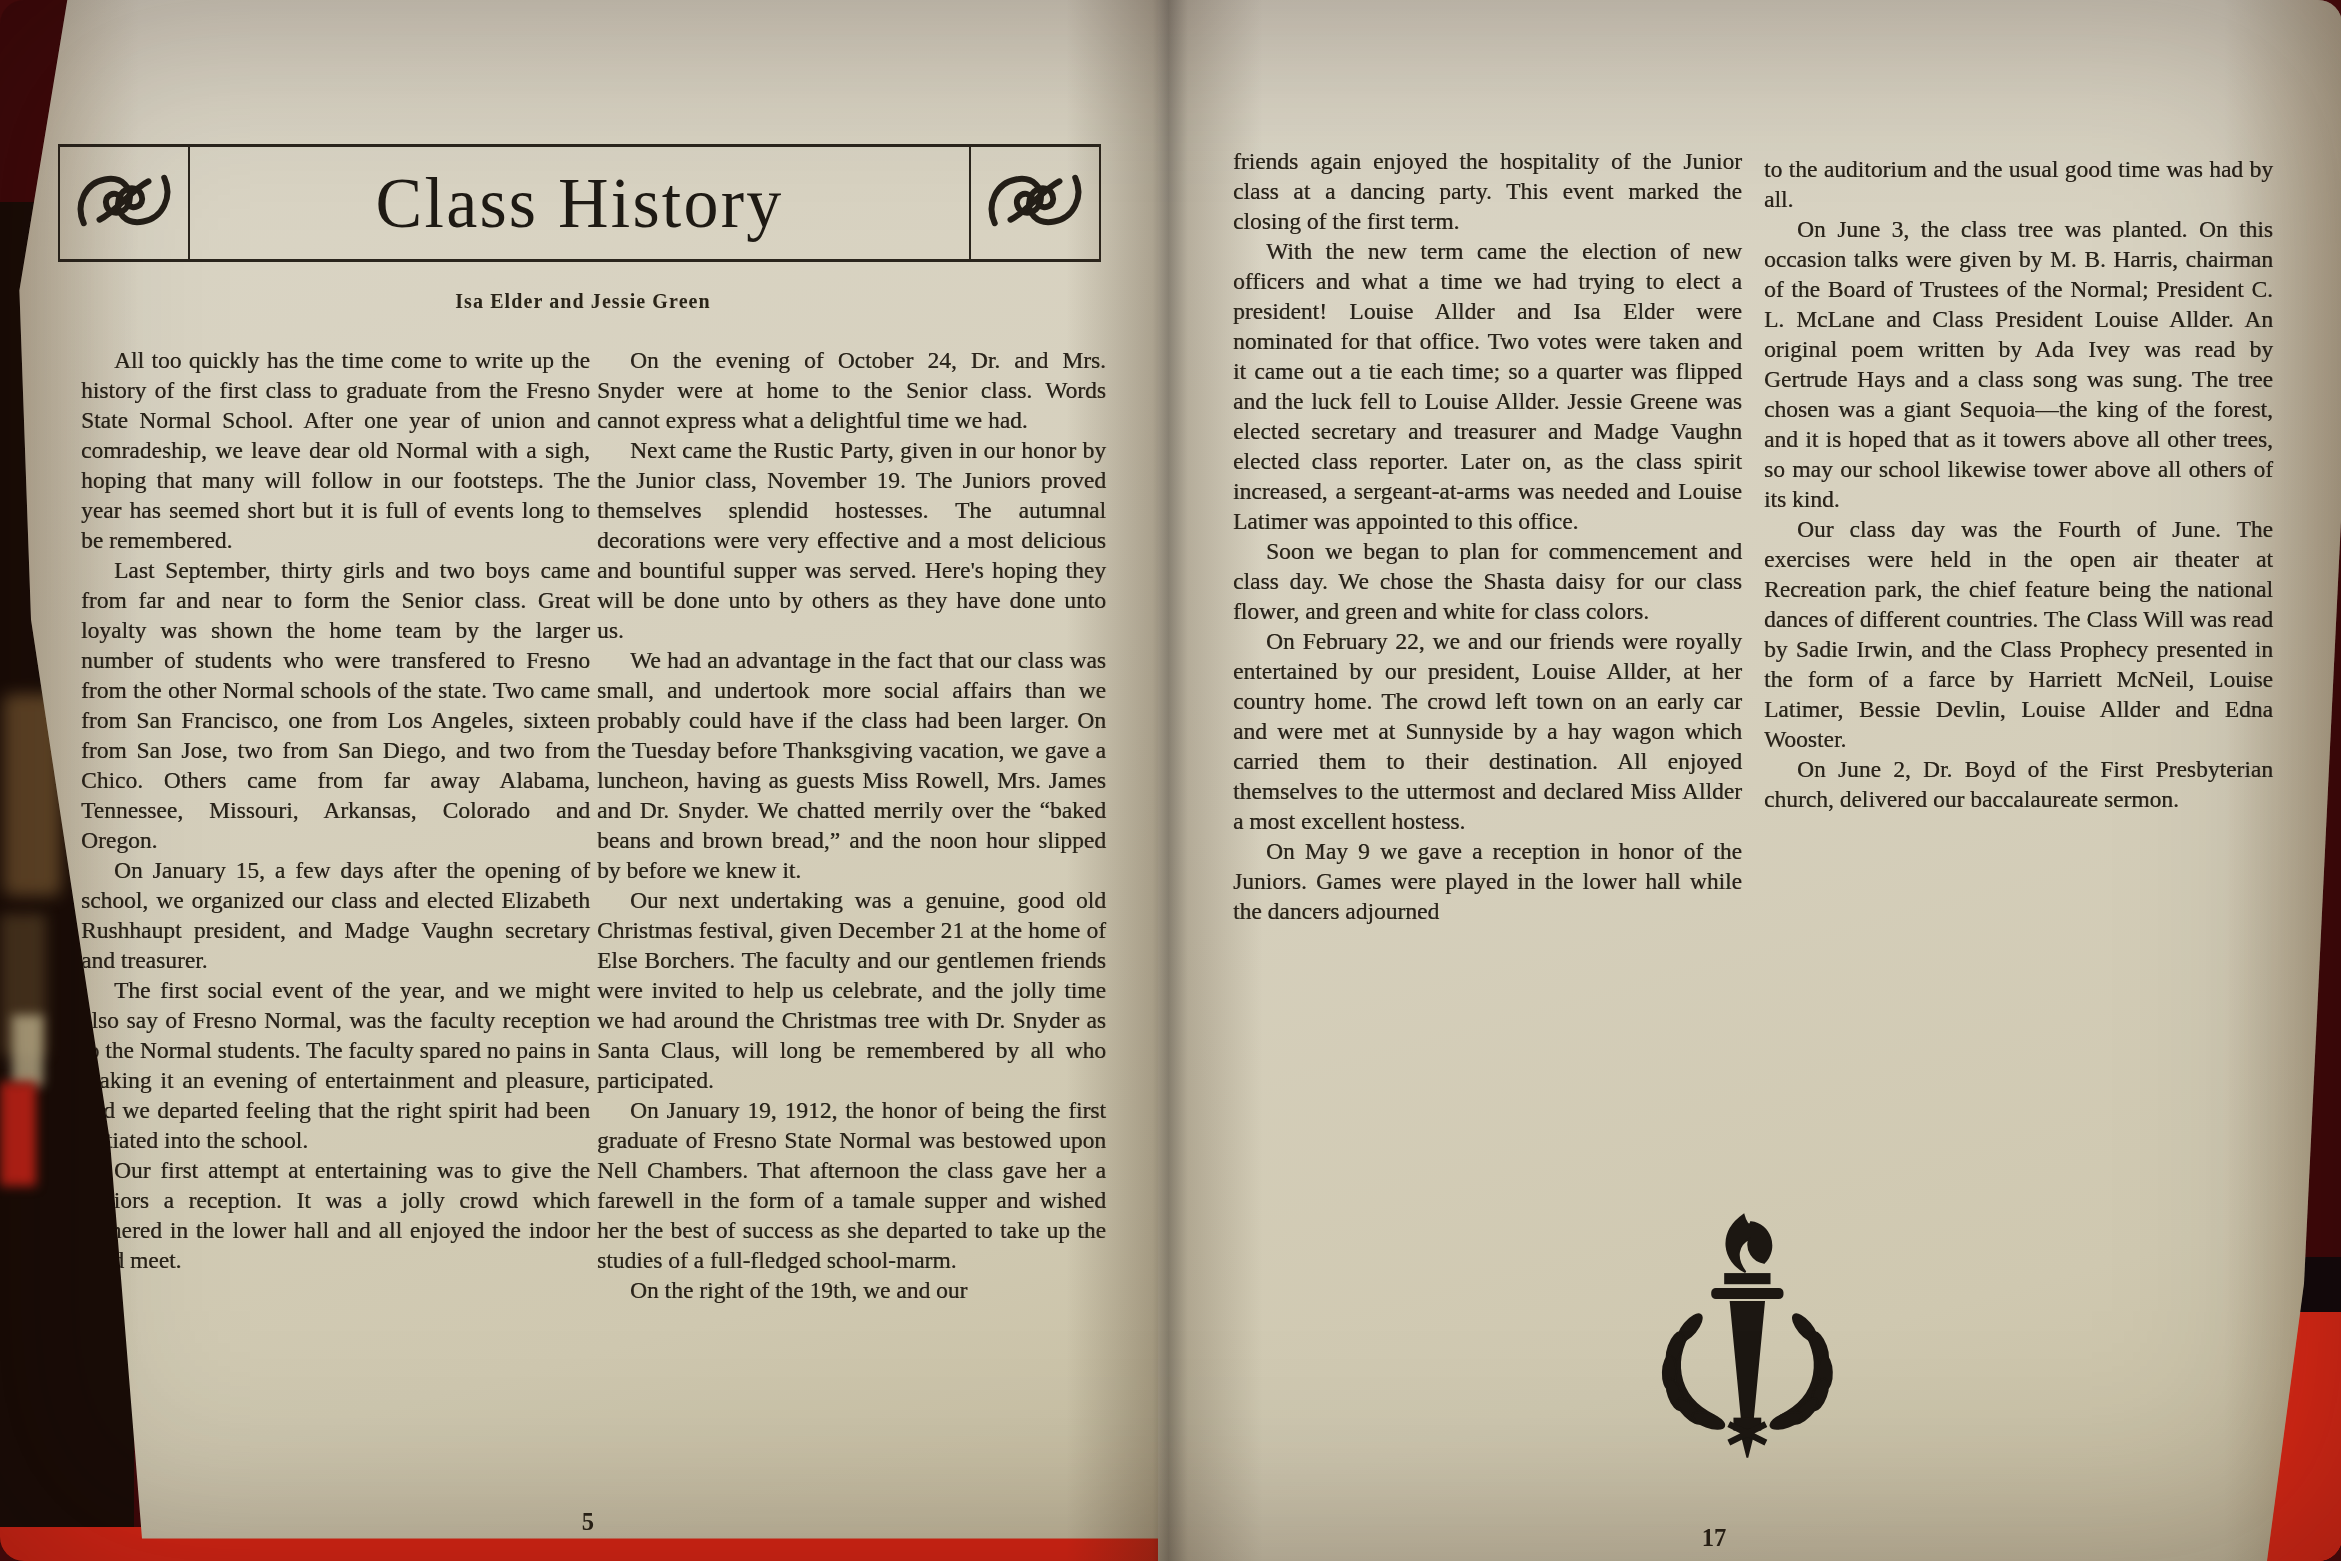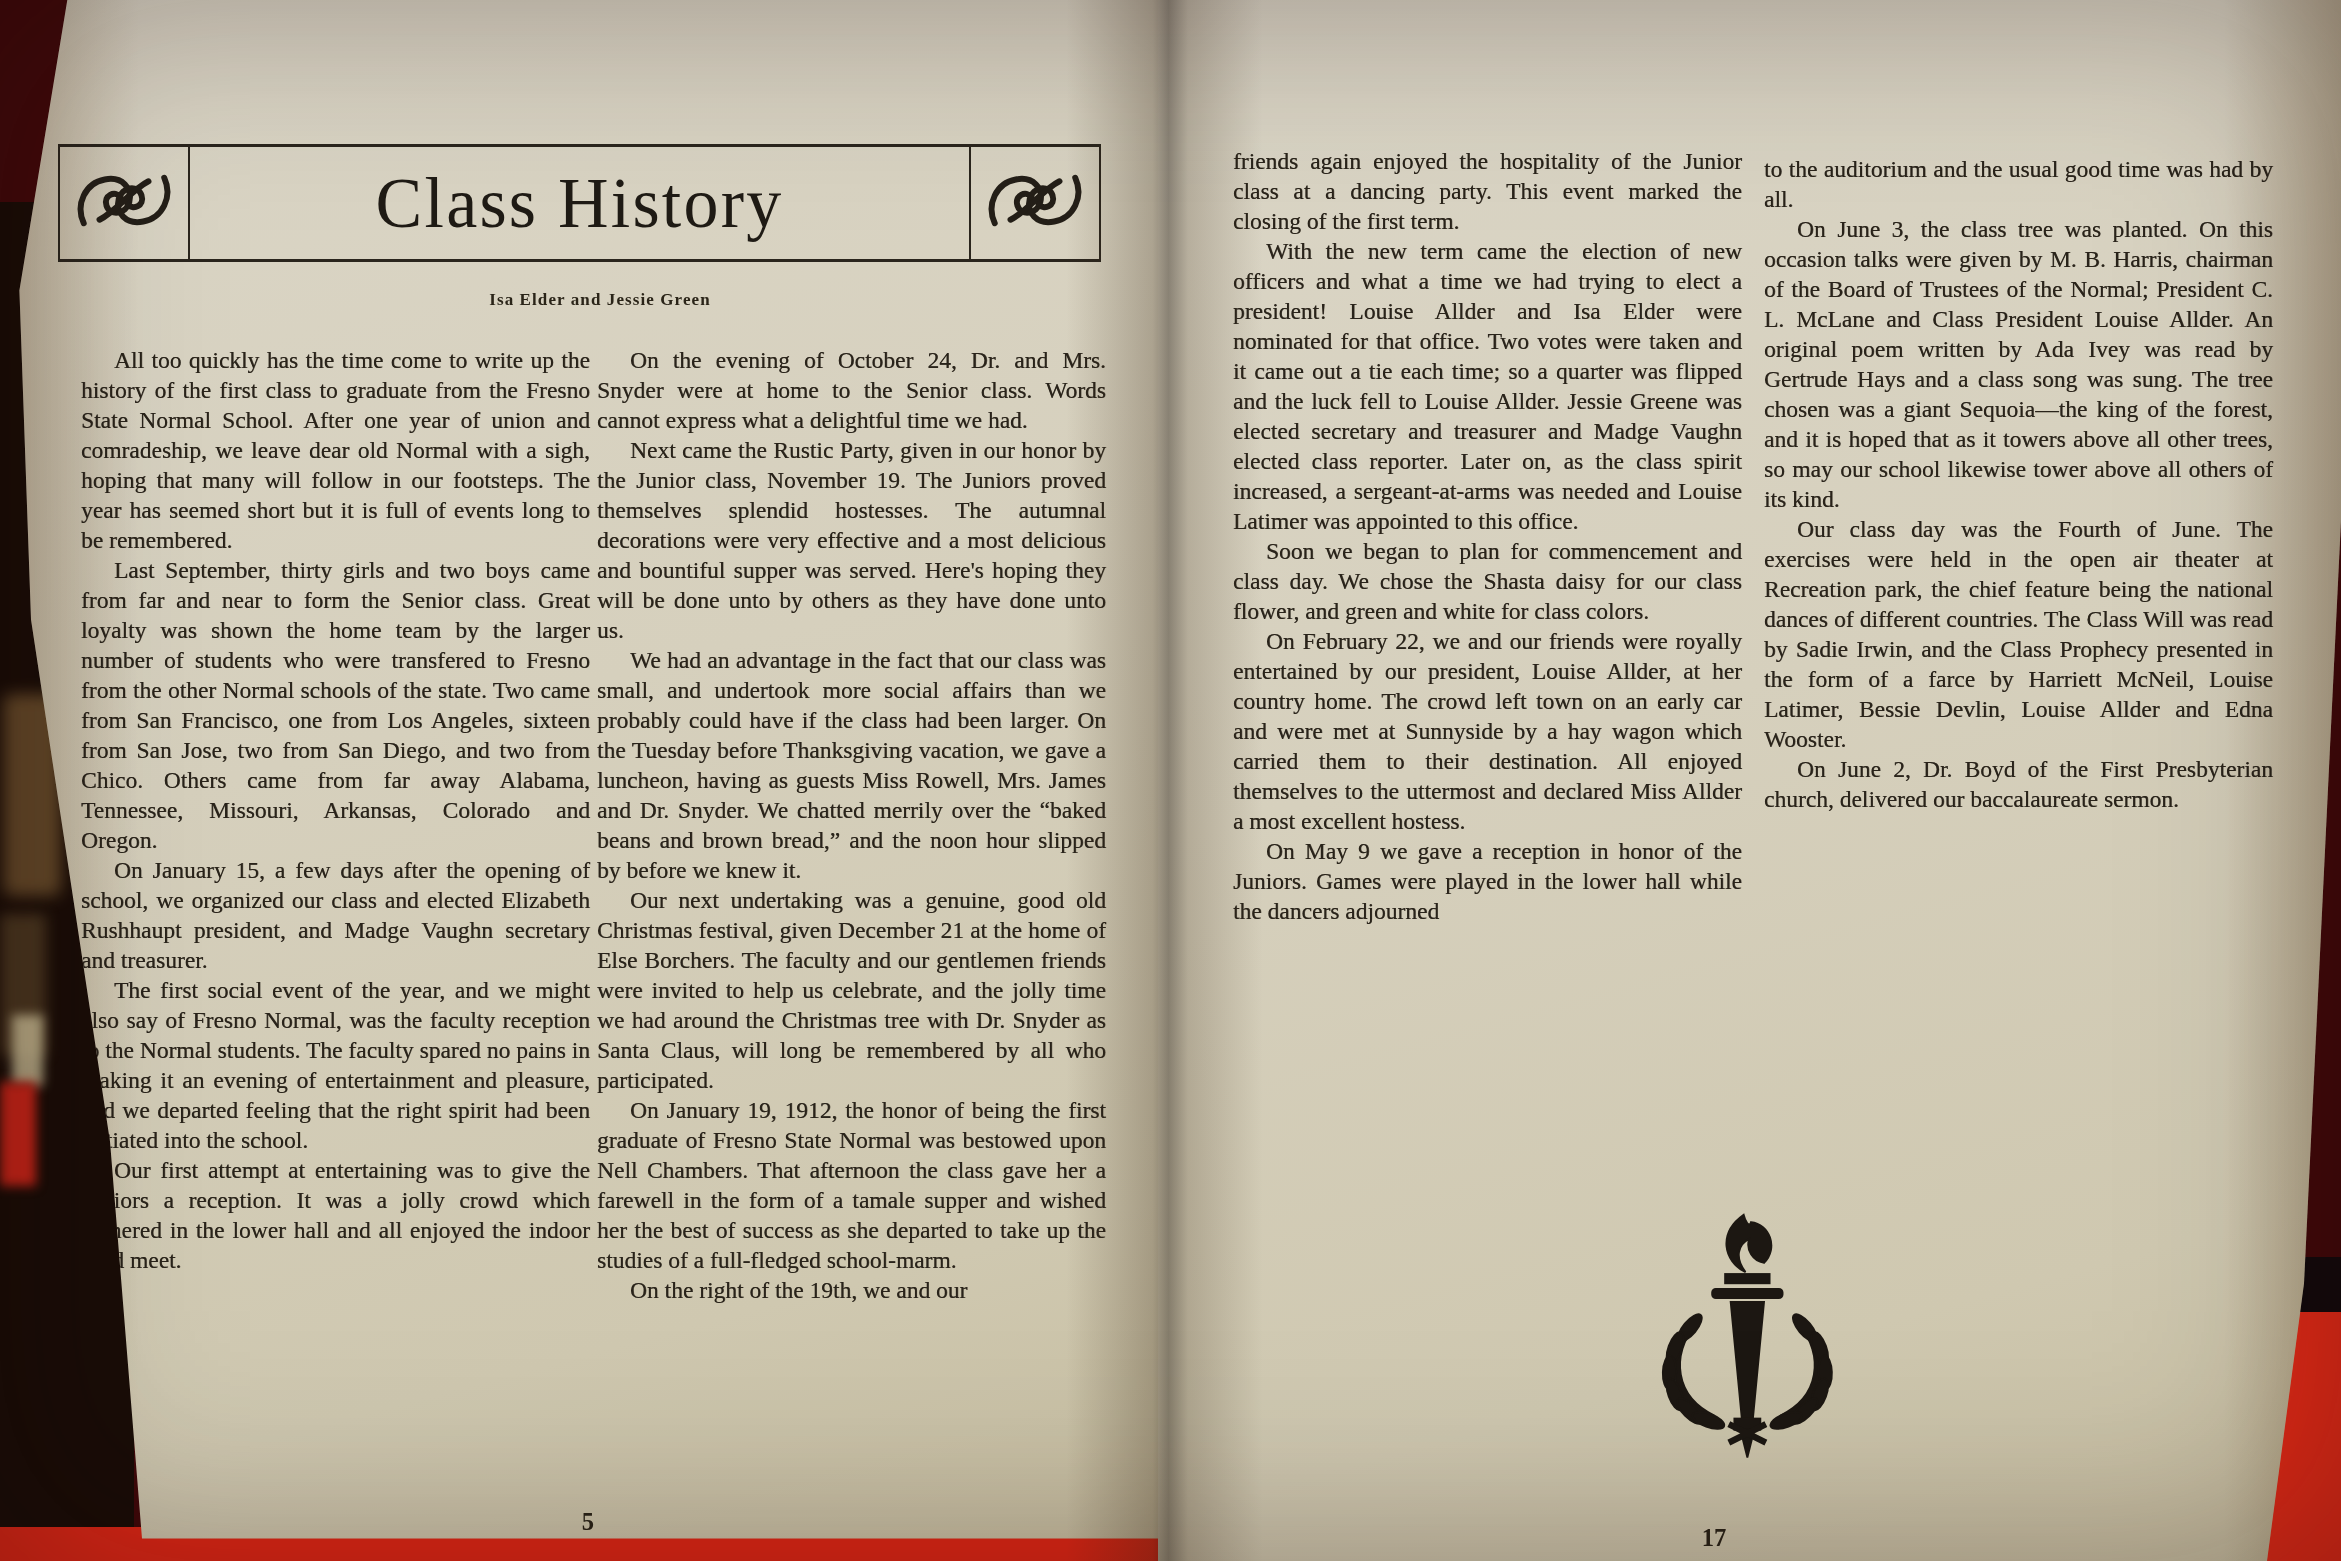--- a/index.html
+++ b/index.html
@@ -1,21 +1,21 @@
 <!DOCTYPE html>
 <html style="font-size:12px"><head>
 <meta charset="utf-8">
 <style>
   html,body{margin:0;padding:0;}
   body{
     width:2342px;height:1561px;position:relative;overflow:hidden;
     background:#40090a;
     font-family:"Liberation Serif", serif;
   }
-  .photo{position:absolute;inset:0;overflow:hidden;}
+  .photo{position:absolute;inset:0;overflow:hidden;border-radius:24px;}
 
   
   .bg-left-band{position:absolute;left:0;top:202px;width:134px;height:1366px;background:#190d07;}
   .spine1{position:absolute;left:3px;top:694px;width:58px;height:202px;background:#7a5b33;filter:blur(8.2px);opacity:.75;border-radius:9px;}
   .spine2{position:absolute;left:0;top:914px;width:46px;height:142px;background:#4d3a22;filter:blur(6.7px);opacity:.9;}
   .spine-mark{position:absolute;left:12px;top:1015px;width:31px;height:71px;background:#cfc39a;filter:blur(5.2px);opacity:.8;}
   .bg-red-left{position:absolute;left:0;top:1082px;width:36px;height:104px;background:#c22418;filter:blur(5.2px);}
   .bg-red-bottom{position:absolute;left:0;bottom:0;width:100%;height:34px;background:#de2716;}
   .bg-red-right{position:absolute;right:0;top:1312px;width:93px;height:249px;background:#e02a17;}
   .bg-black-patch{position:absolute;right:0;top:1257px;width:66px;height:73px;background:#120a0c;}
@@ -47,22 +47,22 @@
   .banner{
     position:absolute;left:58px;top:166px;width:1043px;height:112px;
     border-top:3px solid #2a251d;border-bottom:3px solid #2a251d;
     display:flex;align-items:stretch;
   }
   .orn-cell{width:128px;border-left:2.2px solid #2a251d;border-right:2.2px solid #2a251d;
     display:flex;align-items:center;justify-content:center;}
   .banner-title-cell{flex:1;display:flex;align-items:center;justify-content:center;}
   .banner-title{font-size:70px;color:#1f1b15;letter-spacing:2.2px;transform:scaleY(1.04);white-space:nowrap;}
 
-  .byline{position:absolute;left:82px;top:312px;width:1036px;text-align:center;
-    font-weight:bold;font-size:17px;letter-spacing:1.1px;color:#2a2418;}
+  .byline{position:absolute;left:65px;top:312px;width:1036px;text-align:center;
+    font-weight:bold;font-size:20px;letter-spacing:1.1px;color:#2a2418;}
 
   
   .col{position:absolute;width:509px;text-align:justify;
     font-size:23.5px;line-height:30px;color:#29231a;
     text-shadow:0.4px 0 0 rgba(41,35,26,.65);}
   .page-left  .col-1{left:81px;top:367px;}
   .page-left  .col-2{left:597px;top:367px;}
   .page-right .col-1{left:75px;top:168px;}
   .page-right .col-2{left:606px;top:176px;}
   .col p{margin:0;text-indent:33px;}

